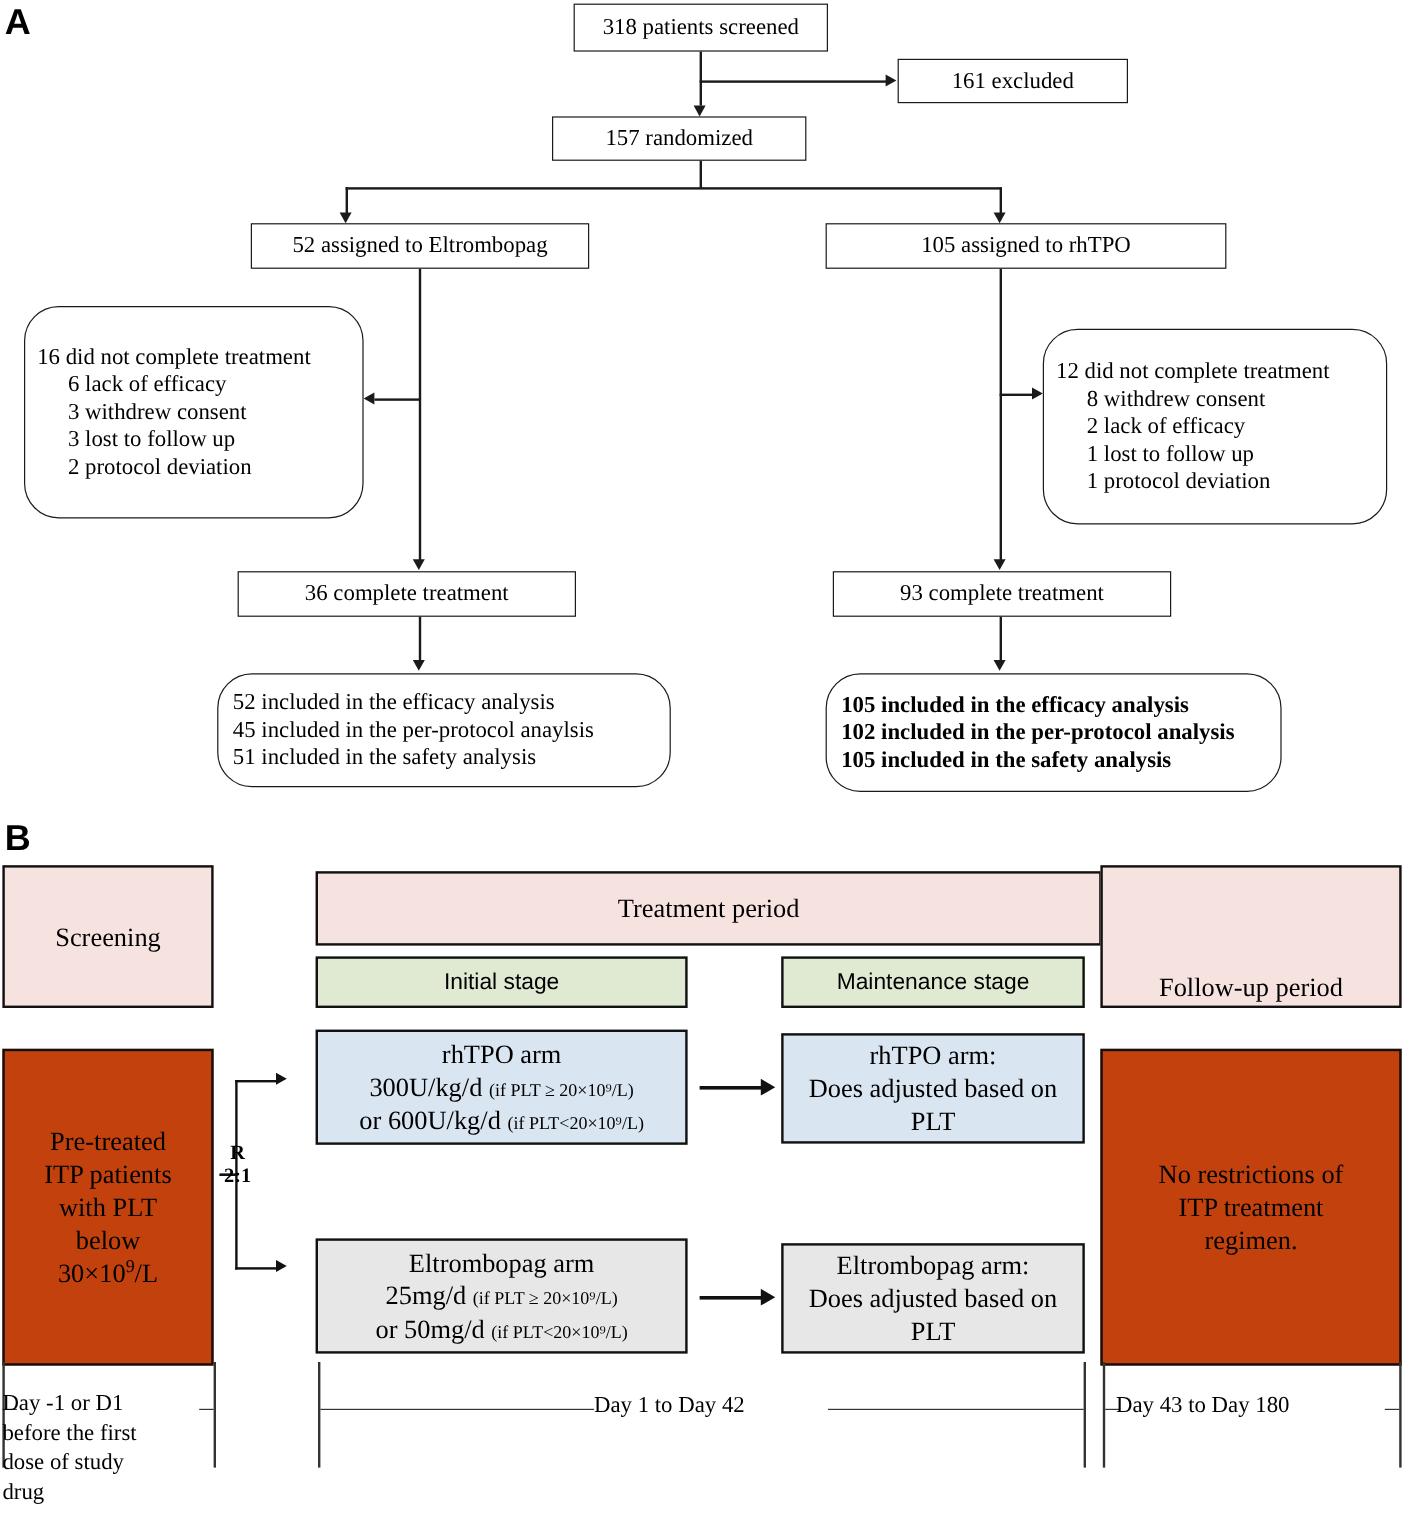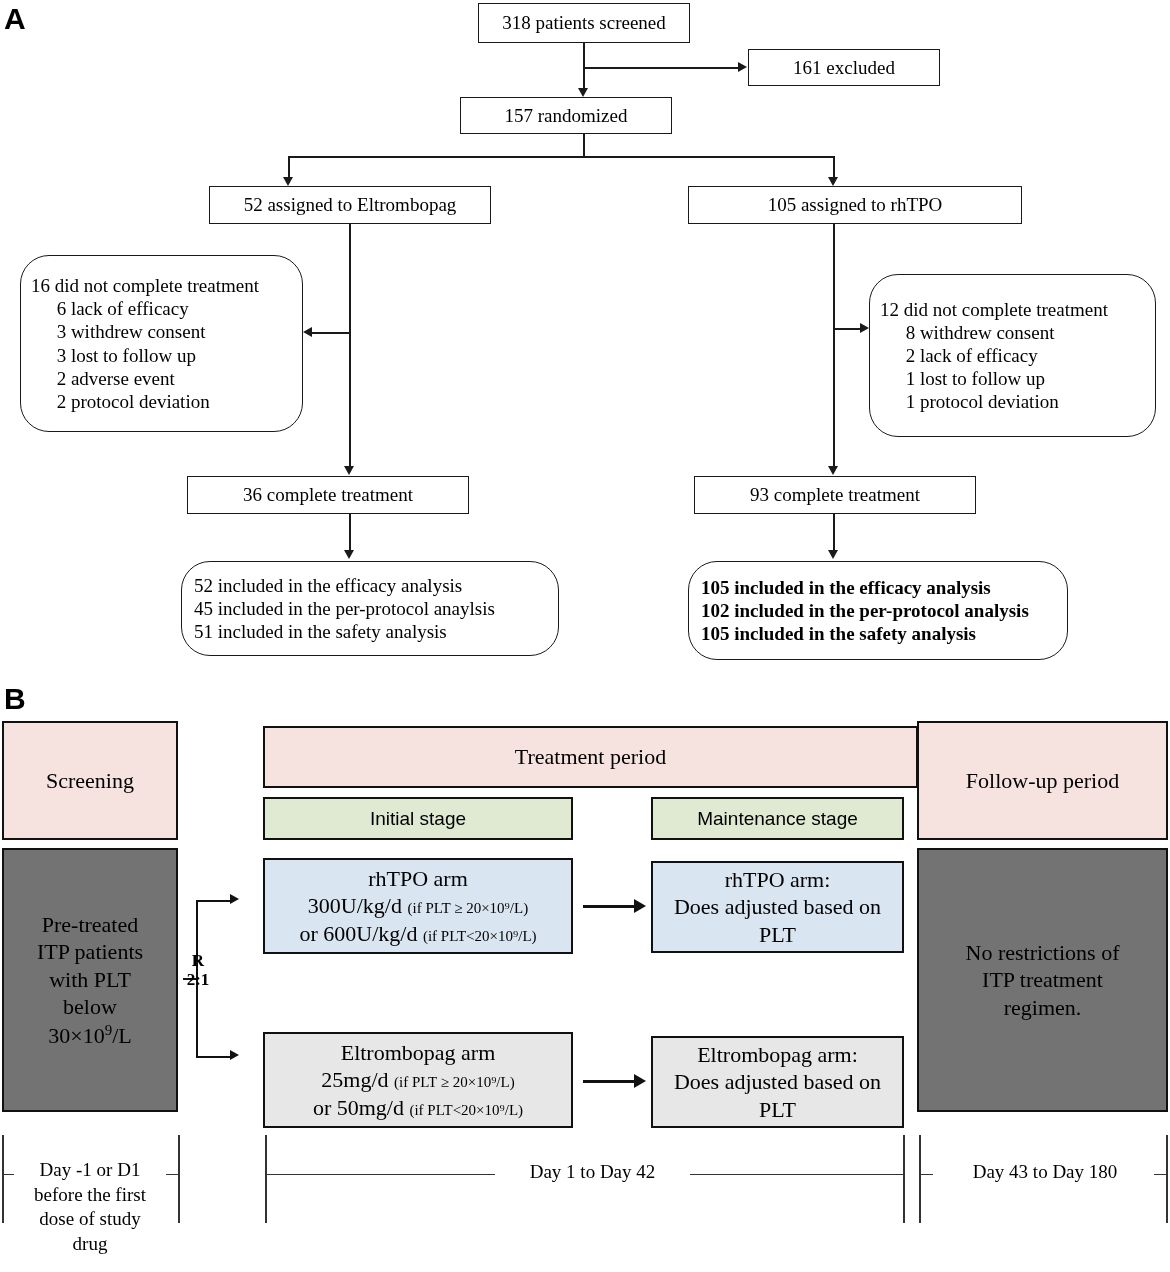--- a/index.html
+++ b/index.html
@@ -72,33 +72,33 @@
     display:flex;align-items:center;justify-content:center;
     text-align:center;
     font-size:22px;
     line-height:1.25;
     padding:2px 4px;
   }
   .bbox.pink{background:#f6e2de;}
   .bbox.green{background:#e0ead3;font-family:"Liberation Sans","DejaVu Sans",sans-serif;font-size:19px;}
   .bbox.blue{background:#dae5f2;}
   .bbox.grey{background:#e7e7e7;}
-  .bbox.white{background:#737373;}
+  .bbox.white{background:#c2410c;margin-top:26px;}
   .bbox .stack .ln{display:block;white-space:nowrap;}
   .small{font-size:15px;}
   .sup{font-size:0.68em;vertical-align:super;}
   
   .rlabel{
     position:absolute;
     font-family:"Liberation Serif","DejaVu Serif",serif;
     font-weight:bold;font-size:17px;line-height:1.1;text-align:center;
   }
   
   .tl-text{
-    position:absolute;font-size:19px;line-height:1.3;text-align:center;font-family:Liberation Serif, serif;
+    position:absolute;font-size:19px;line-height:1.3;font-family:Liberation Serif, serif;
   }
   .tl-text .ln{display:block;}
   .tick{position:absolute;width:1.6px;background:#333;}
   .tl-line{position:absolute;height:1.4px;background:#333;}
   .tl-dash{position:absolute;height:1.4px;background:#333;width:12px;}
 </style>
 </head>
 <body>
 
 <div class="panel-letter" style="left:4px;top:4px;">A</div>
@@ -145,36 +145,35 @@
 <div class="arrow-left" style="left:303px;top:327px;"></div>
 <div class="hline" style="left:833px;top:328px;width:28px;"></div>
 <div class="arrow-right" style="left:860px;top:323px;"></div>
 
 <div class="box left-align" style="left:20px;top:255px;width:283px;height:177px;padding:6px 10px;">
   <span class="lines inner">
     <span class="ln">16 did not complete treatment</span>
     <span class="ln indent">6 lack of efficacy</span>
     <span class="ln indent">3 withdrew consent</span>
     <span class="ln indent">3 lost to follow up</span>
-    <span class="ln indent">2 adverse event</span>
     <span class="ln indent">2 protocol deviation</span>
   </span>
 </div>
 
 <div class="box left-align" style="left:869px;top:274px;width:287px;height:163px;padding:6px 10px;">
   <span class="lines inner">
     <span class="ln">12 did not complete treatment</span>
     <span class="ln indent">8 withdrew consent</span>
     <span class="ln indent">2 lack of efficacy</span>
     <span class="ln indent">1 lost to follow up</span>
     <span class="ln indent">1 protocol deviation</span>
   </span>
 </div>
 
-<div class="box" style="left:187px;top:476px;width:282px;height:38px;">
+<div class="box" style="left:198px;top:476px;width:282px;height:38px;">
   <span class="inner">36 complete treatment</span>
 </div>
 <div class="box" style="left:694px;top:476px;width:282px;height:38px;">
   <span class="inner">93 complete treatment</span>
 </div>
 
 <div class="vline" style="left:349px;top:514px;height:38px;"></div>
 <div class="arrow-down" style="left:344px;top:550px;"></div>
 <div class="vline" style="left:833px;top:514px;height:38px;"></div>
 <div class="arrow-down" style="left:828px;top:550px;"></div>
@@ -195,21 +194,21 @@
 </div>
 
 <div class="panel-letter" style="left:4px;top:684px;">B</div>
 
 <div class="bbox pink" style="left:2px;top:721px;width:176px;height:119px;">
   <span>Screening</span>
 </div>
 <div class="bbox pink" style="left:263px;top:726px;width:655px;height:62px;">
   <span>Treatment period</span>
 </div>
-<div class="bbox pink" style="left:917px;top:721px;width:251px;height:119px;">
+<div class="bbox pink" style="left:917px;top:721px;width:251px;height:119px;align-items:flex-end;">
   <span>Follow-up period</span>
 </div>
 
 <div class="bbox green" style="left:263px;top:797px;width:310px;height:43px;">
   <span>Initial stage</span>
 </div>
 <div class="bbox green" style="left:651px;top:797px;width:253px;height:43px;">
   <span>Maintenance stage</span>
 </div>
 

